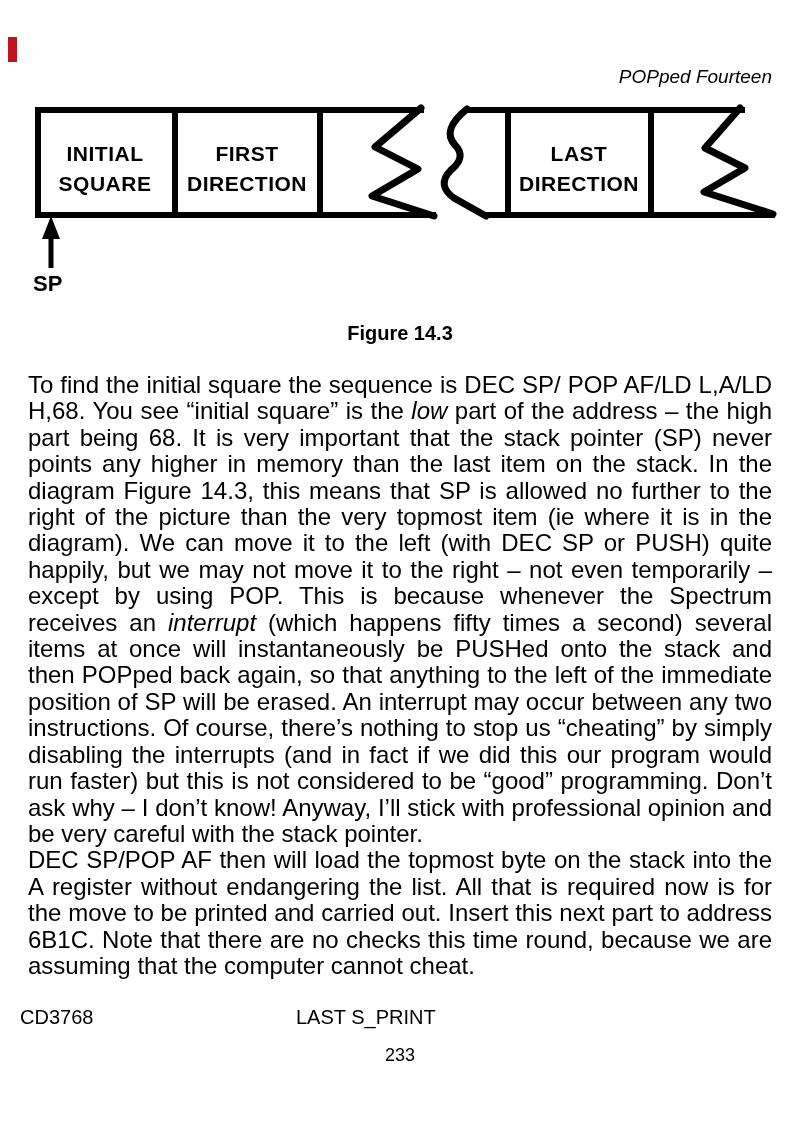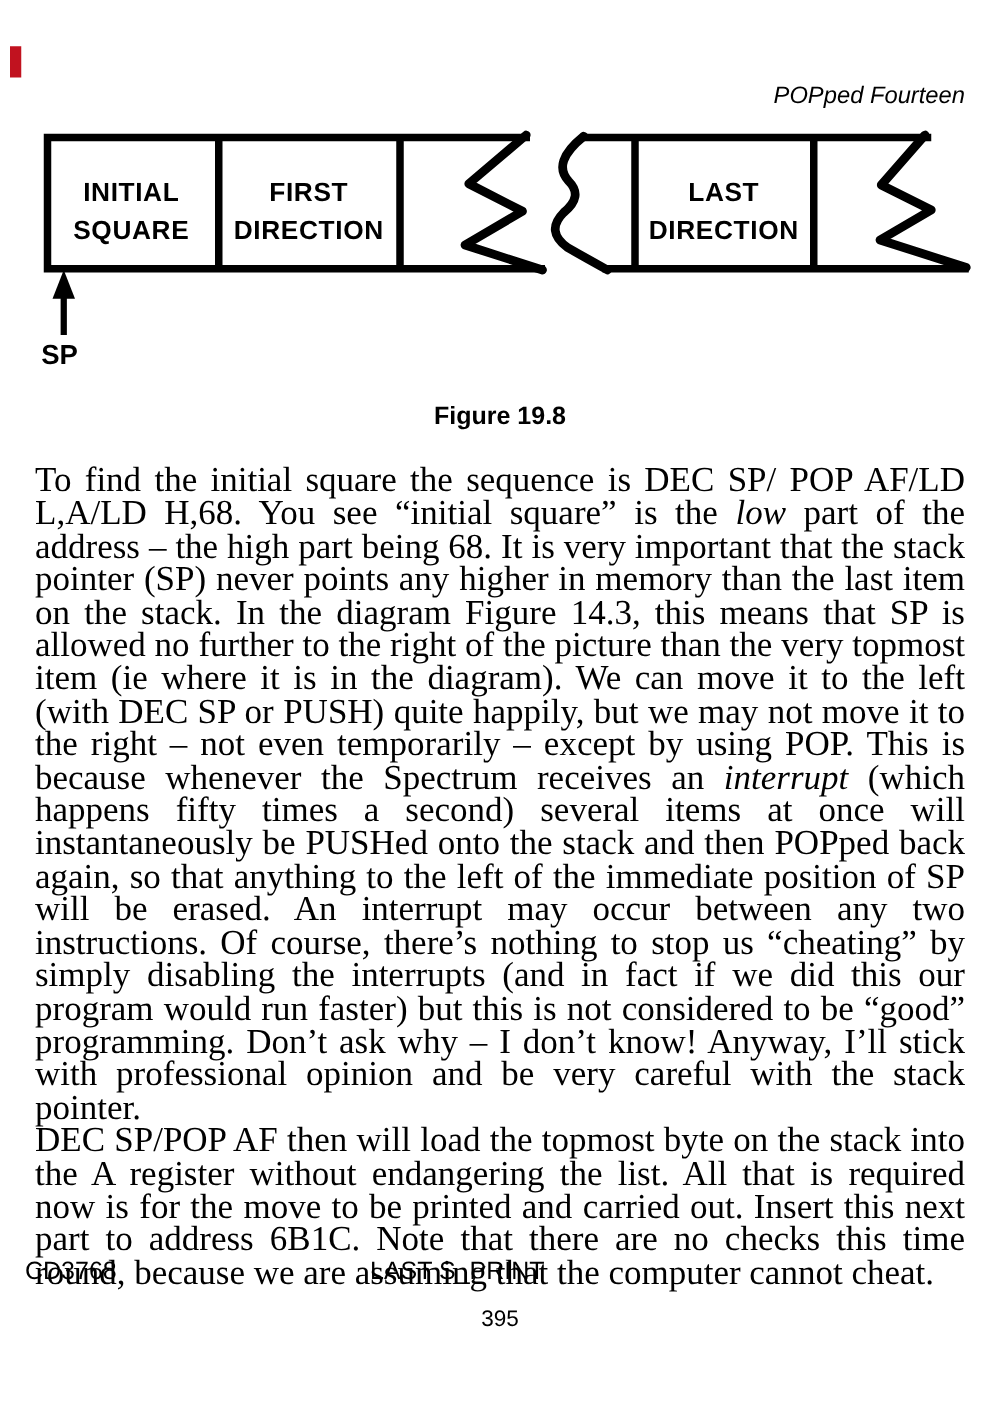--- a/index.html
+++ b/index.html
@@ -32,23 +32,22 @@
     font-weight: bold;
   }
   .box-label { font-size: 21px; letter-spacing: 0.5px; }
   .sp-label  { font-size: 22px; }
   .figure-caption {
     position: absolute; top: 322px; left: 0; width: 800px;
     text-align: center; font-weight: bold; font-size: 20px;
   }
   .body-text {
     position: absolute; top: 372px; left: 28px; width: 744px;
-    font-size: 28px; line-height: 26.4px;
+    font-size: 24px; line-height: 26.4px;
     text-align: justify;
-    font-family: Liberation Serif, serif;
   }
   .body-text p { margin: 0; }
   .body-text p + p { }
   .code-line {
     position: absolute; top: 1006px; left: 20px; width: 744px;
     font-size: 20px; white-space: nowrap;
   }
   .code-instruction { position: absolute; left: 276px; top: 0; }
   .page-number {
     position: absolute; top: 1045px; left: 0; width: 800px;
@@ -84,25 +83,25 @@
   <text class="box-label" x="579" y="161" text-anchor="middle">LAST</text>
   <text class="box-label" x="579" y="191" text-anchor="middle">DIRECTION</text>
 
   <g>
     <line x1="51" y1="268" x2="51" y2="234" stroke="#000" stroke-width="5"></line>
     <polygon points="51,216 42,239 60,239" fill="#000"></polygon>
     <text class="sp-label" x="33" y="291" text-anchor="start">SP</text>
   </g>
 </svg>
 
-<div class="figure-caption">Figure 19.8</div>
+<div class="figure-caption">Figure 14.3</div>
 
 <div class="body-text">
     <p><span>To find the initial square the sequence is DEC SP/ POP AF/LD L,A/LD H,68. You see “initial square” is the </span><i>low</i><span> part of the address – the high part being 68. It is very important that the stack pointer (SP) never points any higher in memory than the last item on the stack. In the diagram Figure 14.3, this means that SP is allowed no further to the right of the picture than the very topmost item (ie where it is in the diagram). We can move it to the left (with DEC SP or PUSH) quite happily, but we may not move it to the right – not even temporarily – except by using POP. This is because whenever the Spectrum receives an </span><i>interrupt</i><span> (which happens fifty times a second) several items at once will instantaneously be PUSHed onto the stack and then POPped back again, so that anything to the left of the immediate position of SP will be erased. An interrupt may occur between any two instructions. Of course, there’s nothing to stop us “cheating” by simply disabling the interrupts (and in fact if we did this our program would run faster) but this is not considered to be “good” programming. Don’t ask why – I don’t know! Anyway, I’ll stick with professional opinion and be very careful with the stack pointer.</span></p>
     <p><span>DEC SP/POP AF then will load the topmost byte on the stack into the A register without endangering the list. All that is required now is for the move to be printed and carried out. Insert this next part to address 6B1C. Note that there are no checks this time round, because we are assuming that the computer cannot cheat.</span></p>
   </div>
 
 <div class="code-line">
   <span>CD3768</span>
   <span class="code-instruction">LAST S_PRINT</span>
 </div>
 
-<div class="page-number">395</div>
+<div class="page-number">233</div>
 
 </body></html>

